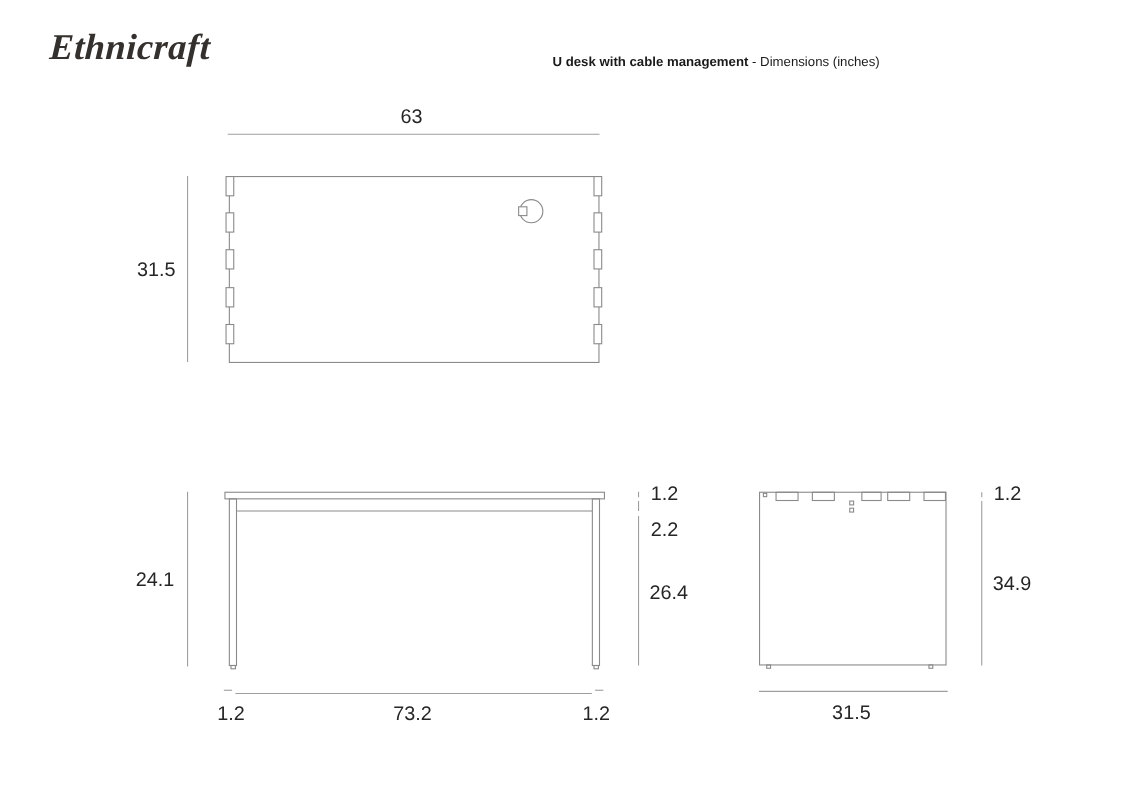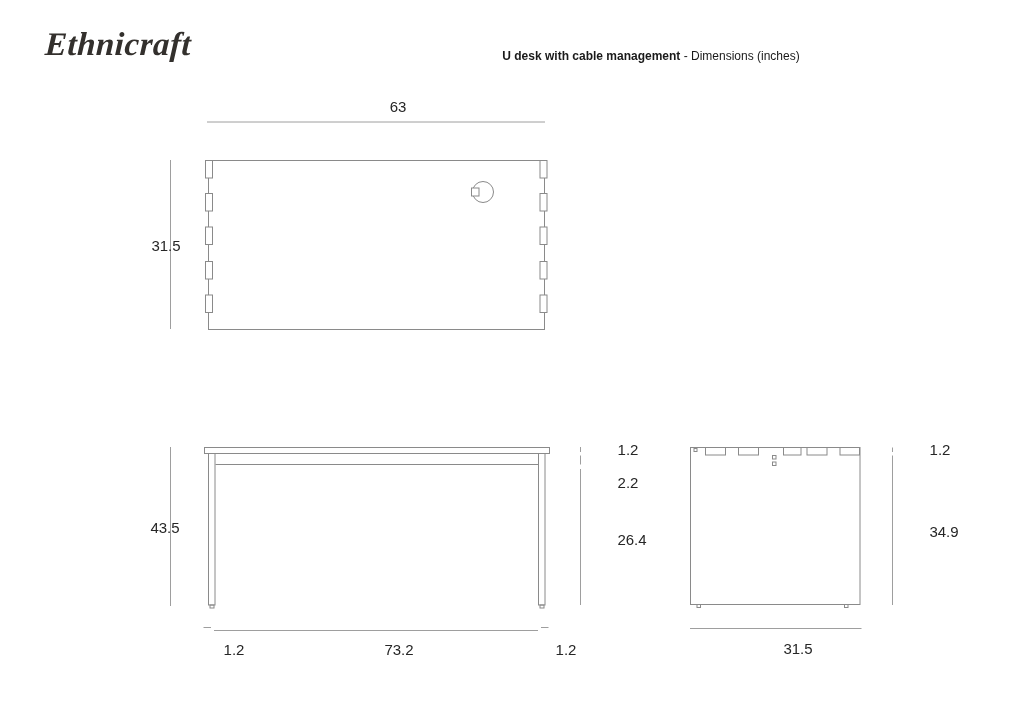--- a/index.html
+++ b/index.html
@@ -24,23 +24,22 @@
     position:absolute;left:609px;top:56px;transform:translate(-50%,-50%);
     font-size:12px;color:var(--title-text,#1a1a1a);white-space:nowrap;margin-left:42px;
   }
   .title .bold{font-weight:700;}
   .drawing{position:absolute;left:0;top:0;}
   .ln{stroke:var(--object-line,#8a8a8a);fill:none;stroke-width:1;}
   .lnf{stroke:var(--object-line,#8a8a8a);fill:#ffffff;stroke-width:1;}
   .dim{stroke:var(--dimension-line,#9e9e9e);fill:none;stroke-width:1;}
   .label{
     position:absolute;transform:translate(-50%,-50%);
-    font-size:15px;line-height:13px;color:var(--label-text,#262626);
+    font-size:18px;line-height:13px;color:var(--label-text,#262626);
     white-space:nowrap;
-    margin-left:24px;
   }
 </style>
 </head>
 <body>
 
 <div class="logo">Ethnicraft</div>
 
 <div class="title">
   <span class="bold">U desk with cable management</span><span> - Dimensions (inches)</span>
 </div>
@@ -117,21 +116,21 @@
       <line class="dim" x1="892.5" y1="447.5" x2="892.5" y2="452"></line>
       <line class="dim" x1="892.5" y1="455.5" x2="892.5" y2="605"></line>
     </g>
     <line class="dim" x1="690" y1="628.5" x2="861.5" y2="628.5"></line>
   </g>
 </svg>
 
 <div class="label" style="left:374px;top:106px;">63</div>
 <div class="label" style="left:142px;top:245px;">31.5</div>
 
-<div class="label" style="left:141px;top:527px;">43.5</div>
+<div class="label" style="left:141px;top:527px;">24.1</div>
 <div class="label" style="left:604px;top:449px;">1.2</div>
 <div class="label" style="left:604px;top:482px;">2.2</div>
 <div class="label" style="left:608px;top:539px;">26.4</div>
 <div class="label" style="left:210px;top:649px;">1.2</div>
 <div class="label" style="left:375px;top:649px;">73.2</div>
 <div class="label" style="left:542px;top:649px;">1.2</div>
 
 <div class="label" style="left:916px;top:449px;">1.2</div>
 <div class="label" style="left:920px;top:531px;">34.9</div>
 <div class="label" style="left:774px;top:648px;">31.5</div>

